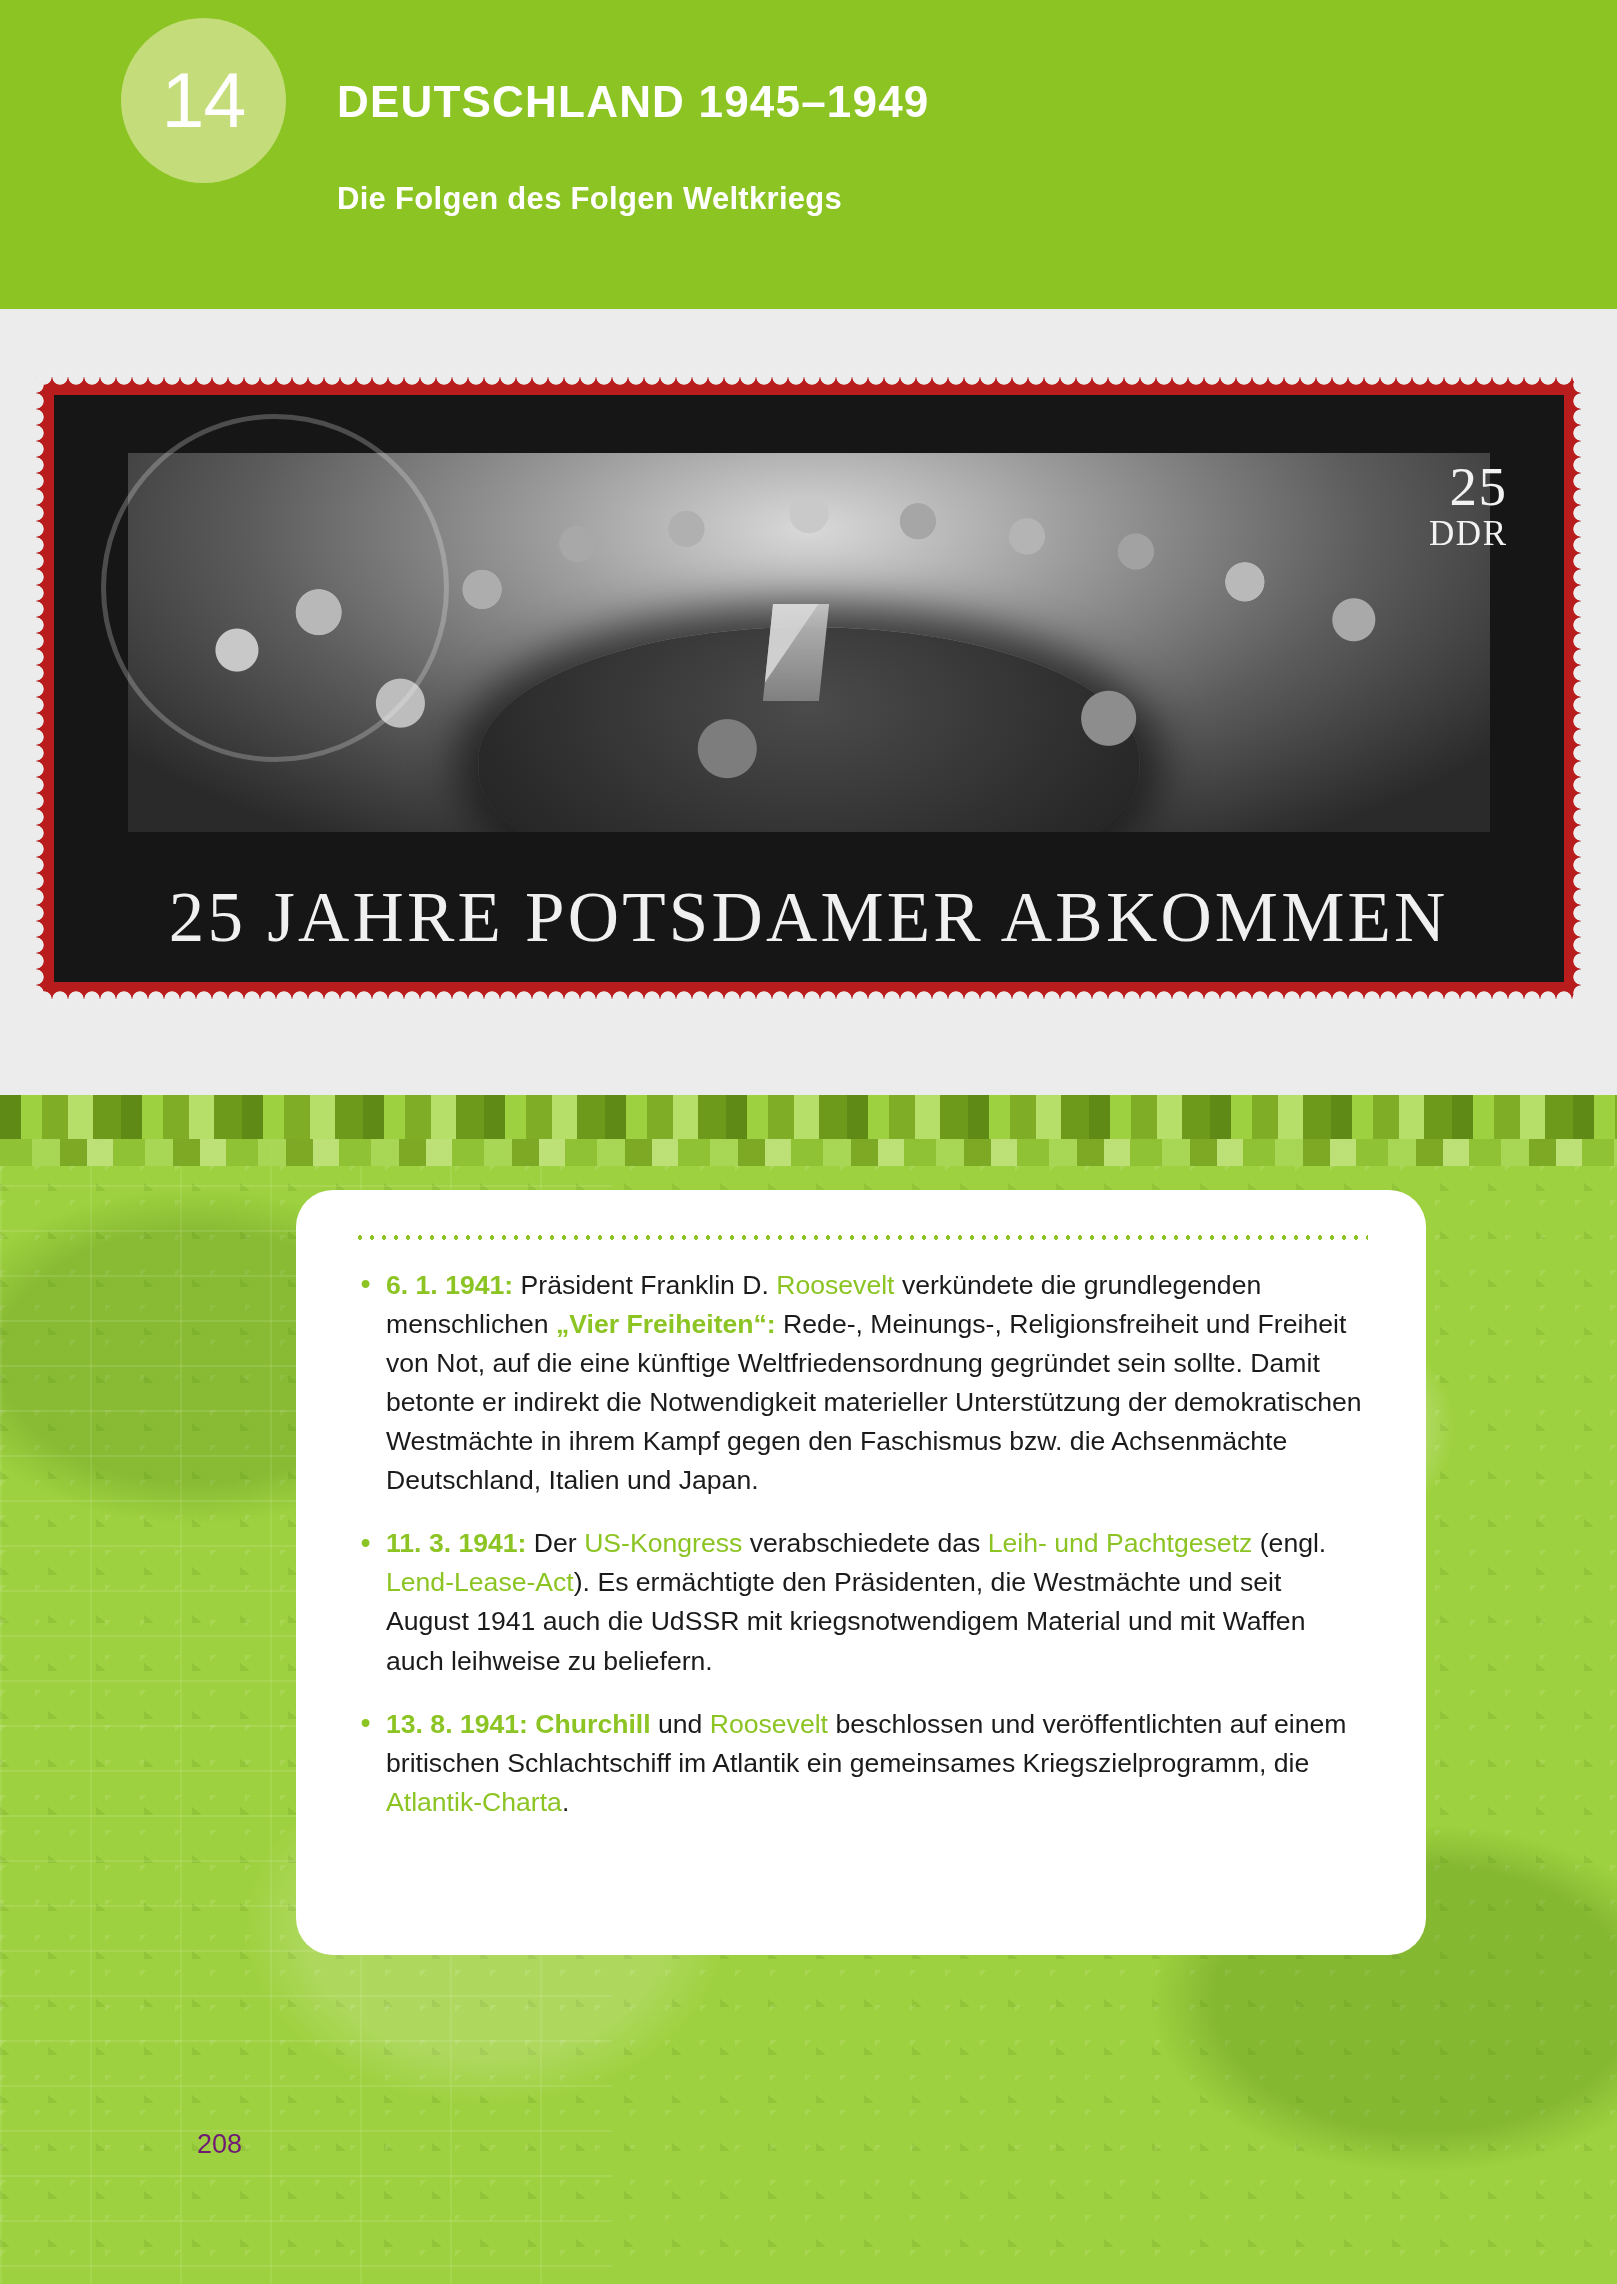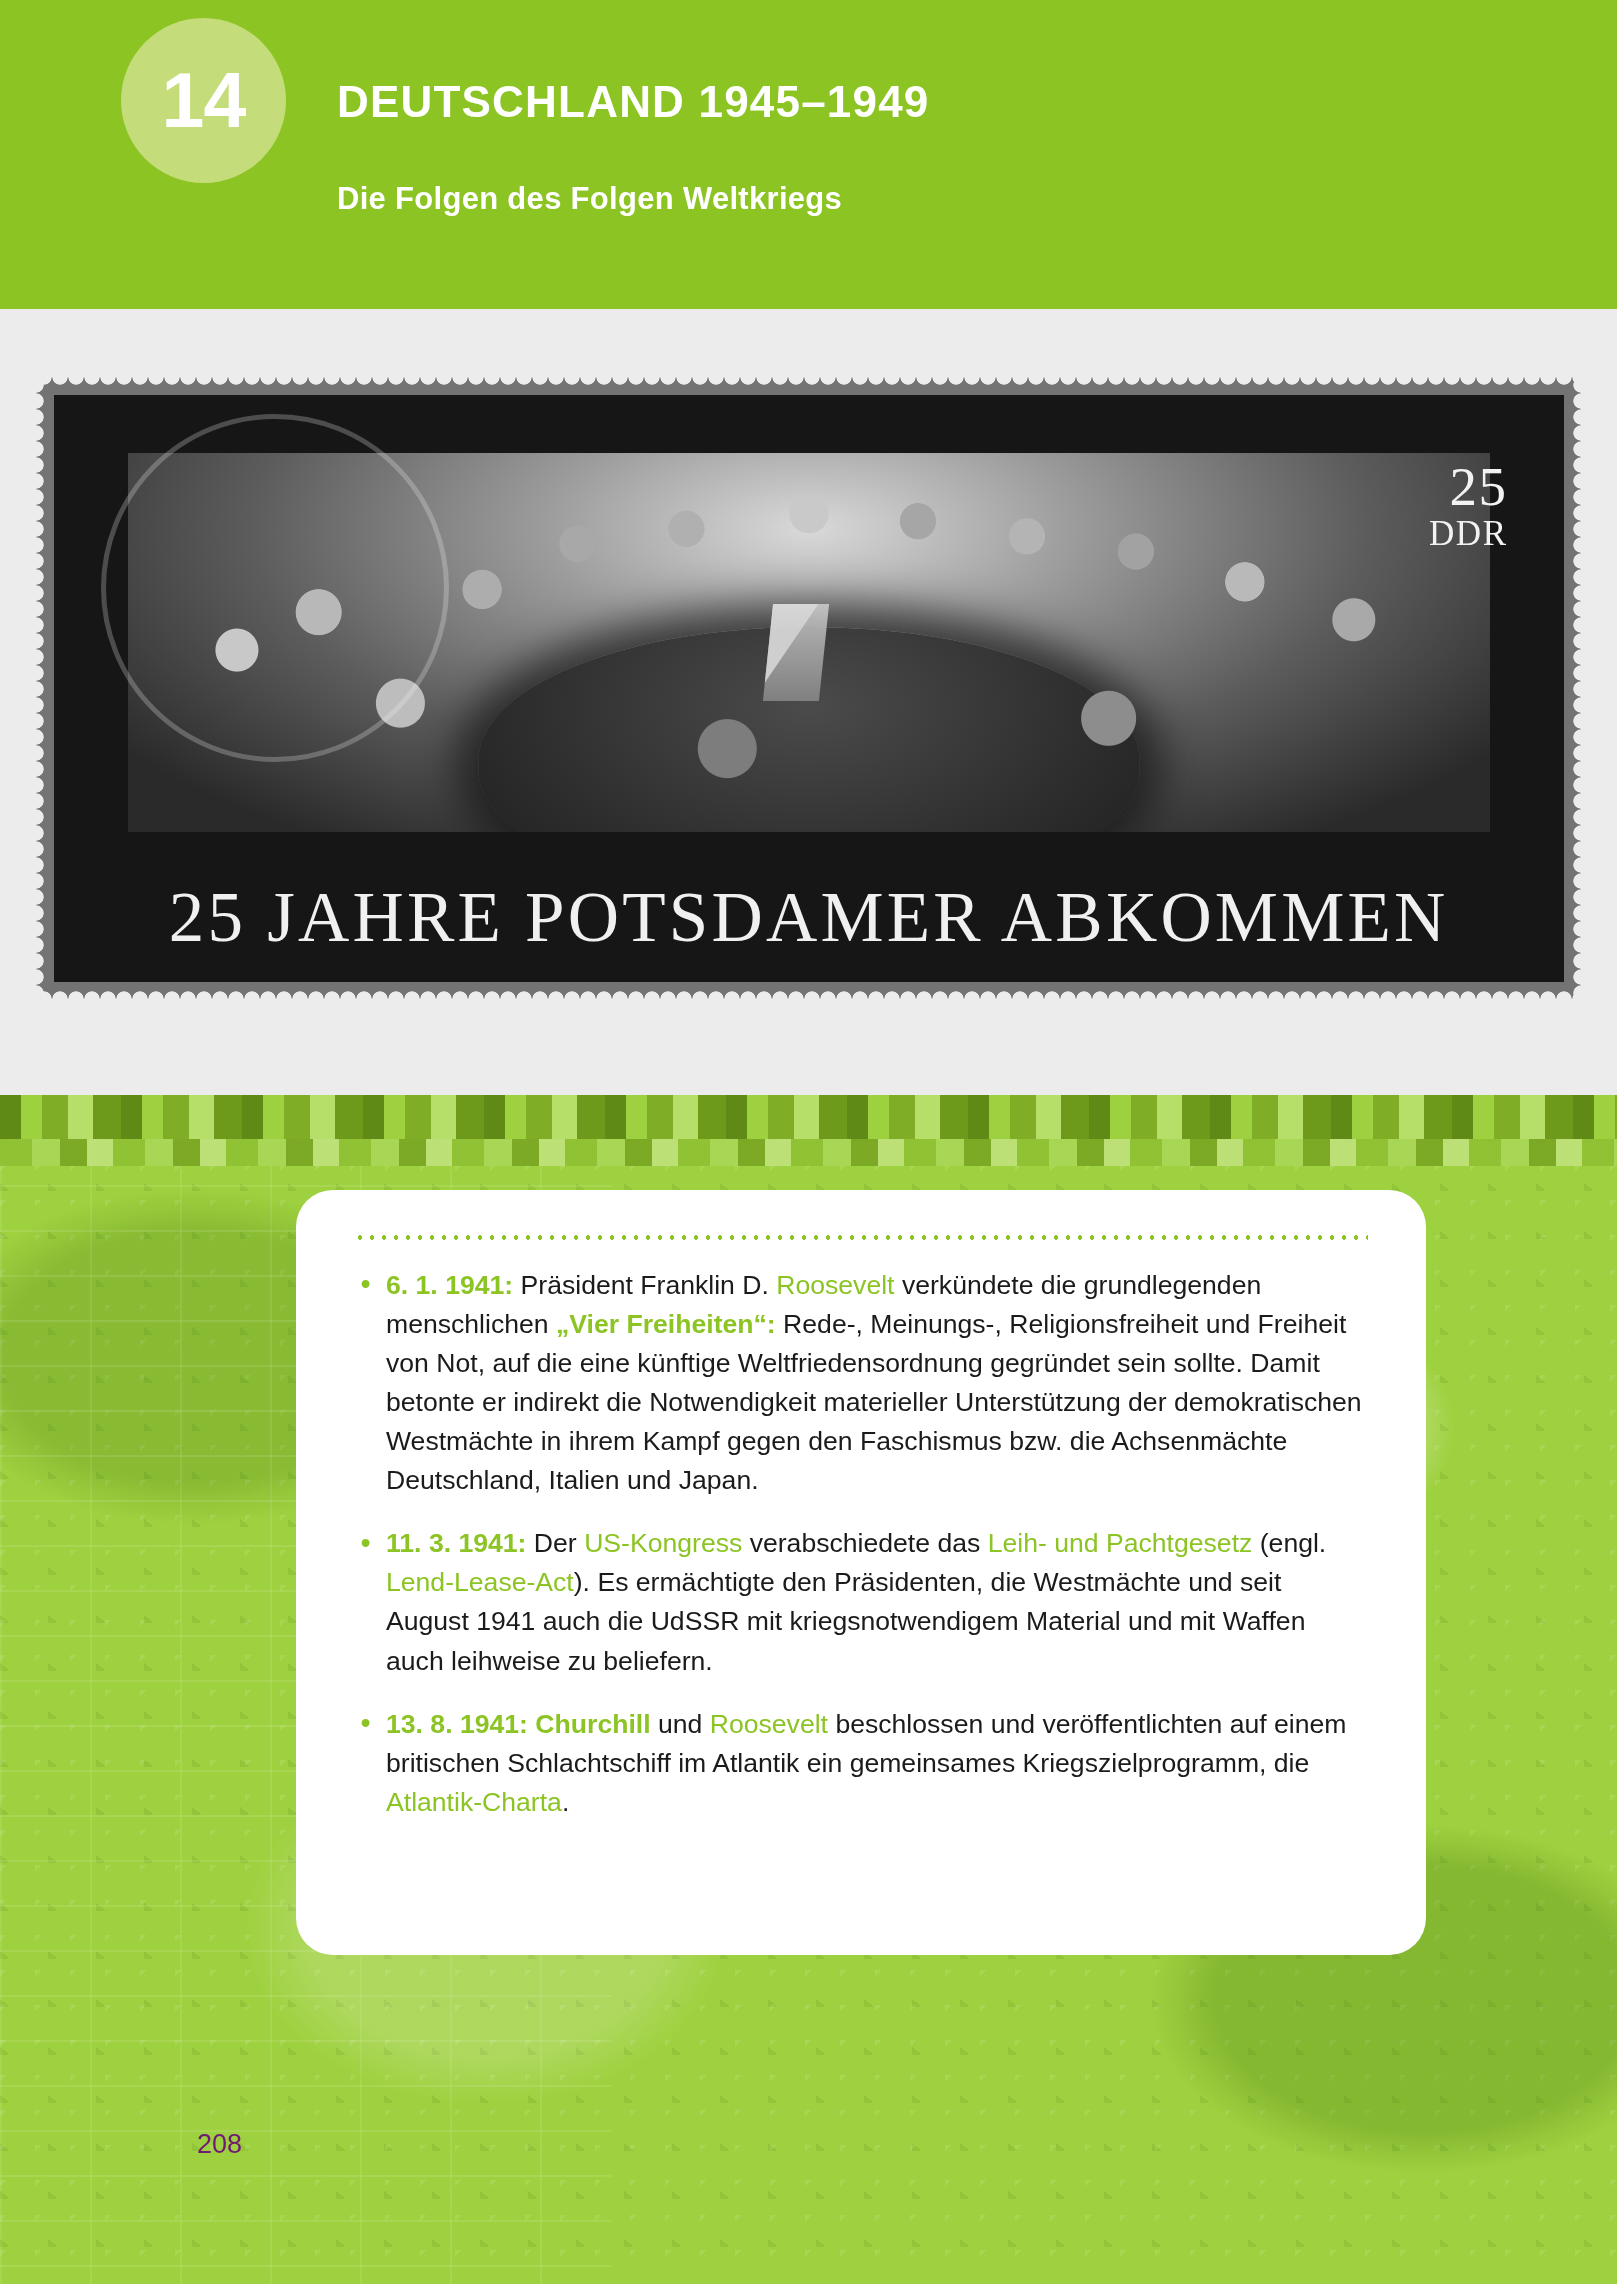--- a/index.html
+++ b/index.html
@@ -30,21 +30,21 @@
     width: 165px;
     height: 165px;
     border-radius: 50%;
     background: #c4dd7a;
     display: flex;
     align-items: center;
     justify-content: center;
   }
   .chapter-badge span {
     font-size: 77px;
-    font-weight: bold;
+    font-weight: normal;
     color: #ffffff;
     letter-spacing: -0.8px;
     line-height: 1;
     text-align: right;
   }
   .header-title {
     position: absolute;
     left: 337px;
     top: 77px;
     font-size: 44px;
@@ -69,21 +69,21 @@
     width: 1618px;
     height: 786px;
     background: #ececec;
   }
   .stamp {
     position: absolute;
     left: 36px;
     top: 68px;
     width: 1545px;
     height: 622px;
-    background: #737373;
+    background: #b91c1c;
     box-sizing: border-box;
   }
   
   .perf {
     position: absolute;
     background:
       radial-gradient(circle at 8px 8px, #ececec 7.3px, rgba(0,0,0,0) 8px);
     background-size: 16px 16px;
   }
   .perf-top { left: 0; top: -8px; width: 1545px; height: 16px; }

